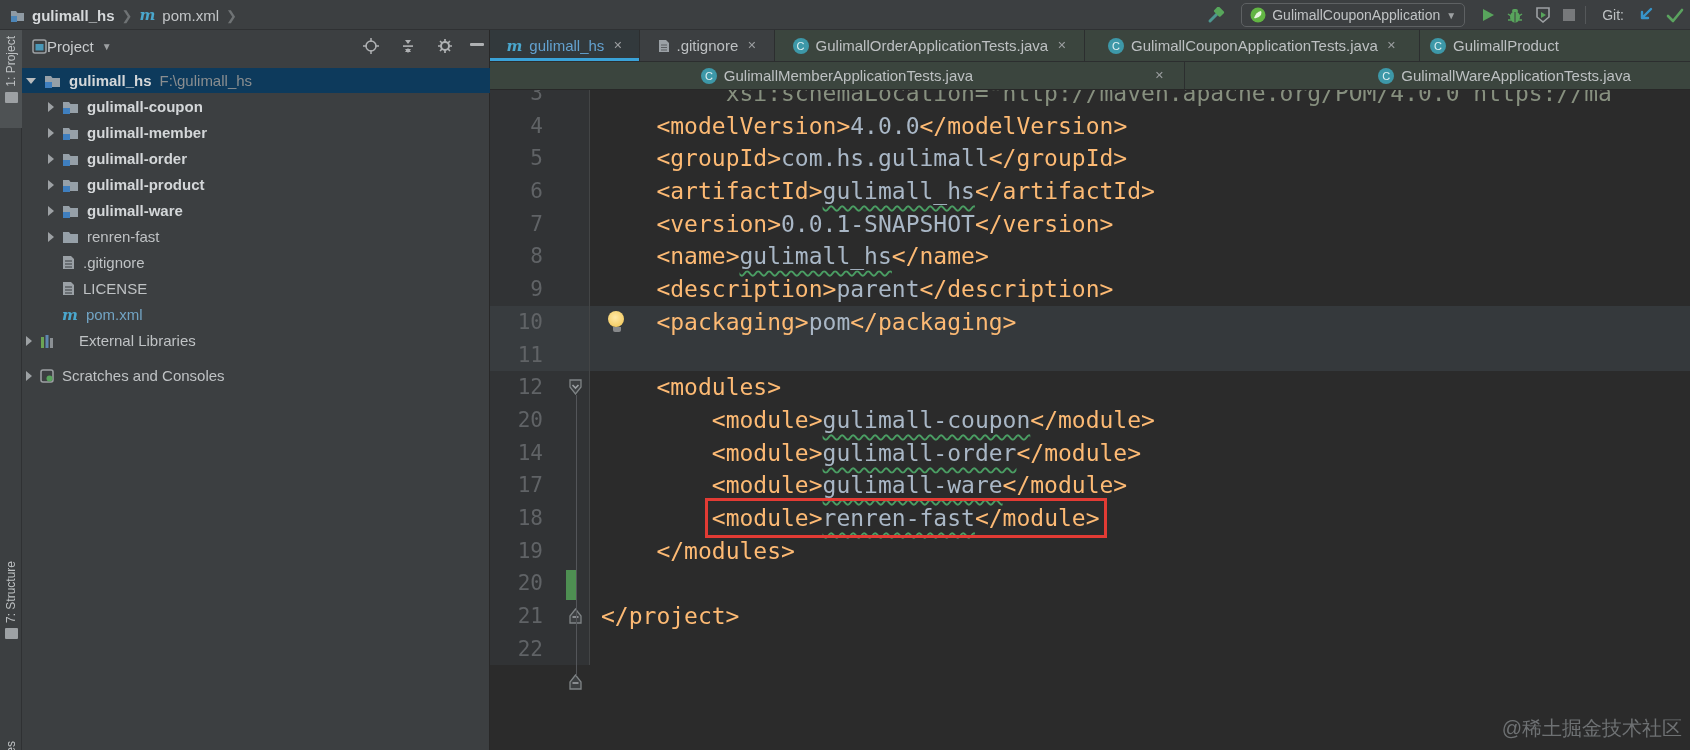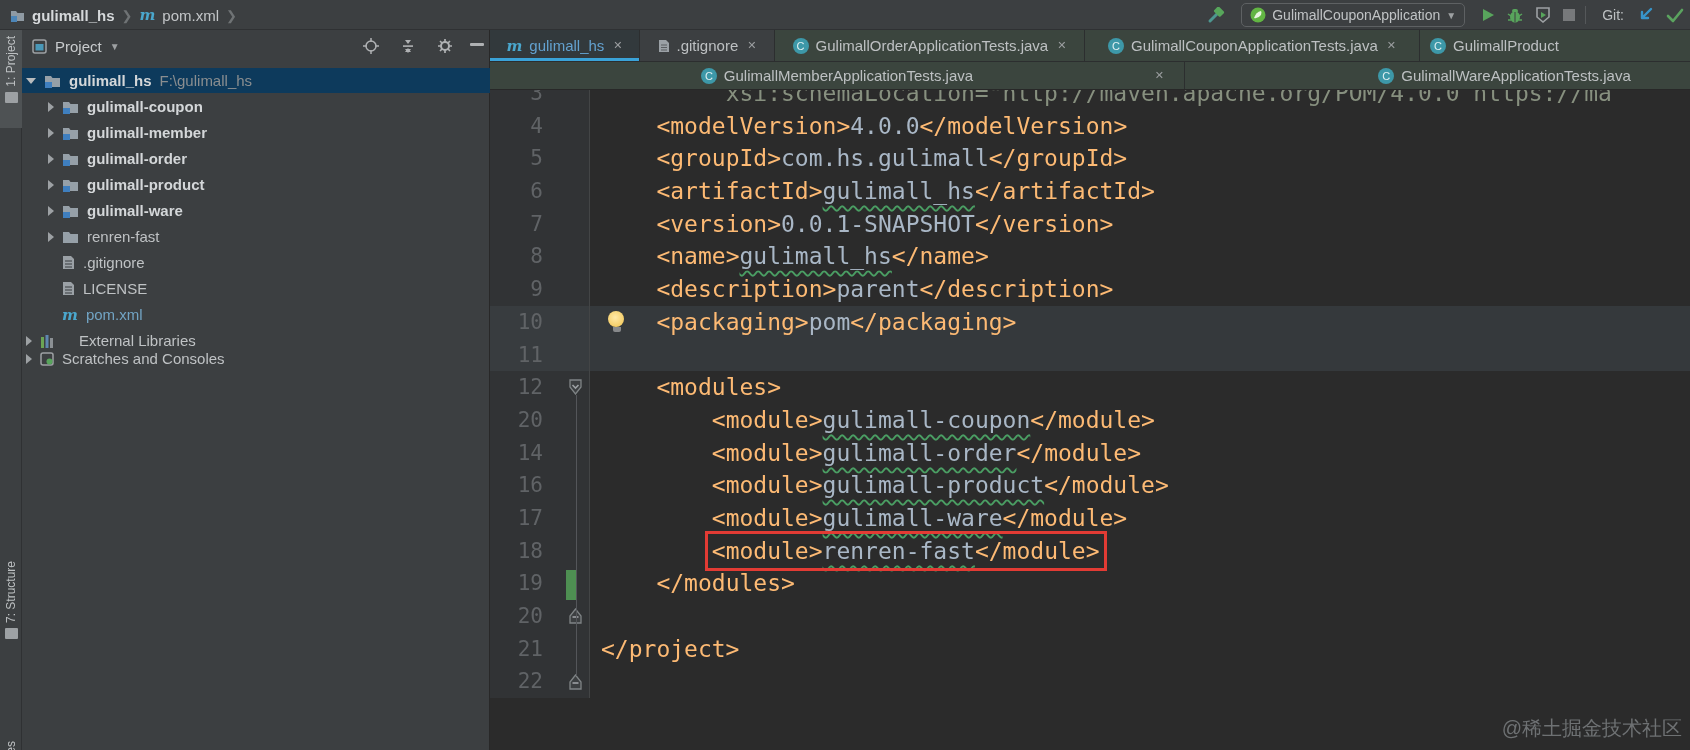--- a/index.html
+++ b/index.html
@@ -31,21 +31,21 @@
   .strip-btn { position:absolute; left:0; width:22px; display:flex; flex-direction:column;
                align-items:center; gap:5px; padding:6px 0; }
   .strip-btn.active { background:#4e5254; }
   .vlabel { writing-mode:vertical-rl; transform:rotate(180deg); color:#bdc0c2; font-size:12px; white-space:nowrap; }
   .strip-ico { width:13px; height:11px; background:#9da1a4; border-radius:1px; }
 
   
   .panel { position:absolute; left:22px; top:30px; width:468px; height:720px; background:#3c3f41;
            border-right:1px solid #282828; }
   .panel-hd { position:absolute; left:0; top:0; width:468px; height:32px; display:flex; align-items:center; }
-  .panel-title { color:#c8cbcd; font-size:15px; margin-left:8px; }
+  .panel-title { color:#c8cbcd; font-size:15px; }
   .hd-ico { position:absolute; top:8px; }
   .tree { position:absolute; left:0; top:34px; width:468px; bottom:0; }
   .tree-row { position:absolute; left:0; width:468px; height:25px; display:flex; align-items:center;
               font-size:15px; color:#bfc2c4; white-space:nowrap; }
   .tree-row.selected { background:#0d3a5c; }
   .tree-row .lbl.bold { font-weight:bold; color:#d4d7d9; }
   .tree-row .suffix { color:#8a8e90; margin-left:8px; }
   .tree-row .lbl.blue { color:#72a4c4; }
   .tw { position:relative; display:inline-block; }
   .arrow { width:0; height:0; display:inline-block; }
@@ -311,21 +311,21 @@
           <span class="arrow closed" style="margin-left:4px"></span>
           <span class="tw" style="margin-left:8px">
             <svg width="14" height="14">
               <rect x="1" y="3" width="3" height="11" fill="#6ba455"></rect>
               <rect x="5.5" y="1" width="3" height="13" fill="#5f87b0"></rect>
               <rect x="10" y="4" width="3" height="10" fill="#8b9094"></rect>
             </svg>
           </span>
           <span class="lbl" style="margin-left:25px">External Libraries</span>
         </div>
-        <div class="tree-row" style="top: 282px;">
+        <div class="tree-row" style="top: 299px;">
           <span class="arrow closed" style="margin-left:4px"></span>
           <span class="tw" style="margin-left:8px">
             <svg width="14" height="14">
               <rect x="1" y="1" width="12" height="12" rx="2" fill="none" stroke="#9da1a4" stroke-width="1.5"></rect>
               <circle cx="9.5" cy="9.5" r="3" fill="#58a55c"></circle>
             </svg>
           </span>
           <span class="lbl" style="margin-left:8px">Scratches and Consoles</span>
         </div>
       </div>
@@ -428,24 +428,20 @@
         </div>
         <div class="line">
           <span class="ln">20</span>
           <span class="code">        <span class="seg-tag">&lt;module&gt;</span><span class="seg-typo">gulimall-coupon</span><span class="seg-tag">&lt;/module&gt;</span></span>
         </div>
         <div class="line">
           <span class="ln">14</span>
           <span class="code">        <span class="seg-tag">&lt;module&gt;</span><span class="seg-typo">gulimall-order</span><span class="seg-tag">&lt;/module&gt;</span></span>
         </div>
         <div class="line">
-          <span class="ln">16</span>
-          <span class="code">        <span class="seg-tag">&lt;module&gt;</span><span class="seg-typo">gulimall-product</span><span class="seg-tag">&lt;/module&gt;</span></span>
-        </div>
-        <div class="line">
           <span class="ln">17</span>
           <span class="code">        <span class="seg-tag">&lt;module&gt;</span><span class="seg-typo">gulimall-ware</span><span class="seg-tag">&lt;/module&gt;</span></span>
         </div>
         <div class="line">
           <span class="ln">18</span>
           <span class="code">        <span class="red-box"><span class="seg-tag">&lt;module&gt;</span><span class="seg-typo">renren-fast</span><span class="seg-tag">&lt;/module&gt;</span></span></span>
         </div>
         <div class="line">
           <span class="ln">19</span>
           <span class="code">    <span class="seg-tag">&lt;/modules&gt;</span></span>

